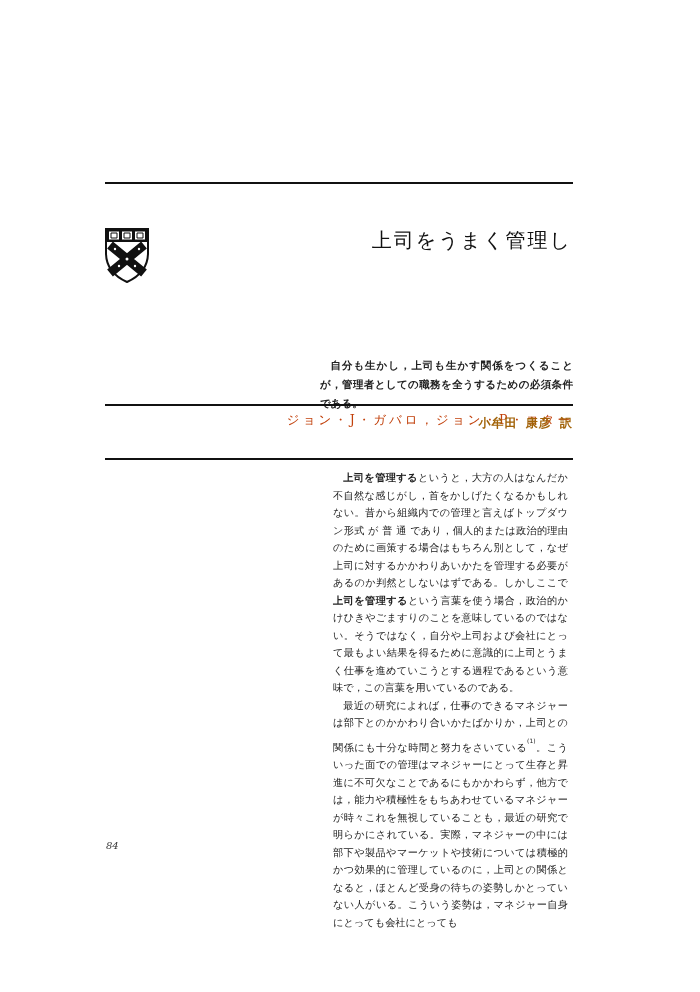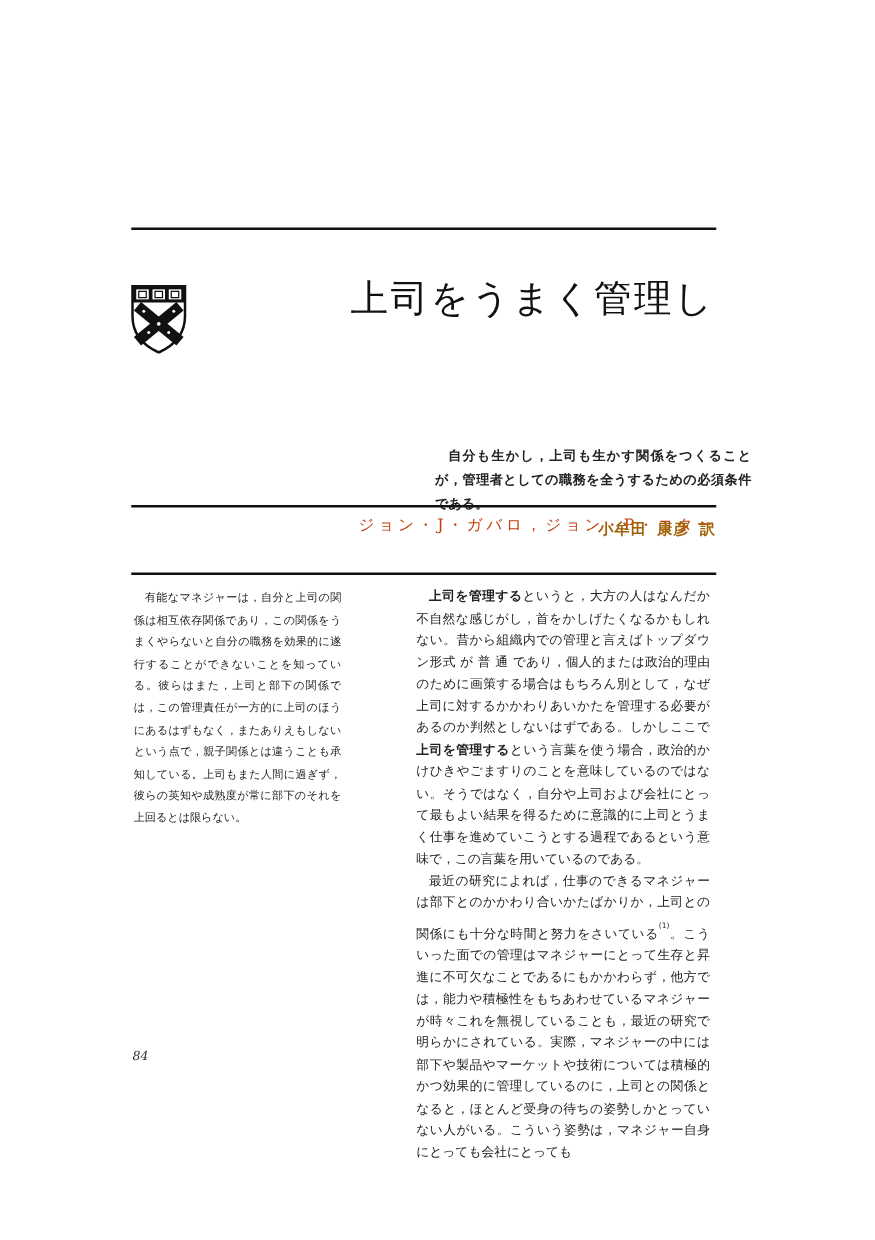--- a/index.html
+++ b/index.html
@@ -8,26 +8,26 @@
     font-family: "DejaVu Serif", "Liberation Serif", serif; color: #1a1a1a;
   }
   .rule { position: absolute; background: #111; }
   #rule-top { left: 105px; top: 182px; width: 468px; height: 2px; }
   #rule-mid { left: 105px; top: 404px; width: 468px; height: 2px; }
   #rule-bot { left: 105px; top: 458px; width: 468px; height: 2px; }
 
   #logo { position: absolute; left: 104px; top: 227px; width: 46px; height: 56px; }
 
   #title { position: absolute; right: 128px; top: 218px; text-align: right;
-    font-size: 30px; line-height: 44px; font-weight: normal; letter-spacing: 2px; color: #111; margin: 0; }
+    font-size: 20px; line-height: 44px; font-weight: normal; letter-spacing: 2px; color: #111; margin: 0; }
   #title span { display: block; }
 
   #subtitle { position: absolute; left: 320px; width: 253px; top: 356px;
     font-family: "DejaVu Sans", sans-serif; font-weight: bold; font-size: 10.5px; line-height: 19px;
-    text-align: justify; text-indent: 1em; color: #222; margin-left: 28px; }
+    text-align: justify; text-indent: 1em; color: #222; }
 
   #authors { position: absolute; right: 127px; top: 412px; font-size: 12.5px; letter-spacing: 3px; color: #c2410c; }
   #translator { position: absolute; right: 127px; top: 415px; font-family: Liberation Mono, monospace;
     font-weight: bold; font-size: 12px; letter-spacing: 1px; color: #a16207; }
 
   .col { position: absolute; font-size: 9.6px; line-height: 17.4px; text-align: justify; color: #222;
     font-family: "DejaVu Sans", sans-serif; }
   .col p { margin: 0; text-indent: 1em; }
   #col-left { left: 107px; top: 471px; width: 166px; font-size: 8.9px; line-height: 17.6px; }
   #col-right { left: 333px; top: 469px; width: 235px; font-size: 10.2px; line-height: 17.5px; }
@@ -63,21 +63,20 @@
 <div id="subtitle">自分も生かし，上司も生かす関係をつくることが，管理者としての職務を全うするための必須条件である。</div>
 
 <div class="rule" id="rule-mid"></div>
 
 <div id="authors">ジョン・J・ガバロ，ジョン・P・コター</div>
 <div id="translator">小牟田 康彦 訳</div>
 
 <div class="rule" id="rule-bot"></div>
 
 <div class="col" id="col-left">
-  <p>有能なマネジャーは，自分と上司の関係は相互依存関係であり，この関係をうまくやらないと自分の職務を効果的に遂行することができないことを知っている。彼らはまた，上司と部下の関係では，この管理責任が一方的に上司のほうにあるはずもなく，またありえもしないという点で，親子関係とは違うことも承知している。上司もまた人間に過ぎず，彼らの英知や成熟度が常に部下のそれを上回るとは限らない。</p>
 </div>
 
 <div class="col" id="col-right">
   <p><span class="bold">上司を管理する</span><span>というと，大方の人はなんだか不自然な感じがし，首をかしげたくなるかもしれない。昔から組織内での管理と言えばトップダウン形式 が 普 通 であり，個人的または政治的理由のために画策する場合はもちろん別として，なぜ上司に対するかかわりあいかたを管理する必要があるのか判然としないはずである。しかしここで</span><span class="bold">上司を管理する</span><span>という言葉を使う場合，政治的かけひきやごますりのことを意味しているのではない。そうではなく，自分や上司および会社にとって最もよい結果を得るために意識的に上司とうまく仕事を進めていこうとする過程であるという意味で，この言葉を用いているのである。</span></p>
   <p><span>最近の研究によれば，仕事のできるマネジャーは部下とのかかわり合いかたばかりか，上司との関係にも十分な時間と努力をさいている</span><sup class="ref">(1)</sup><span>。こういった面での管理はマネジャーにとって生存と昇進に不可欠なことであるにもかかわらず，他方では，能力や積極性をもちあわせているマネジャーが時々これを無視していることも，最近の研究で明らかにされている。実際，マネジャーの中には部下や製品やマーケットや技術については積極的かつ効果的に管理しているのに，上司との関係となると，ほとんど受身の待ちの姿勢しかとっていない人がいる。こういう姿勢は，マネジャー自身にとっても会社にとっても</span></p>
 </div>
 
 <div id="page-number">84</div>
 
 </body></html>

